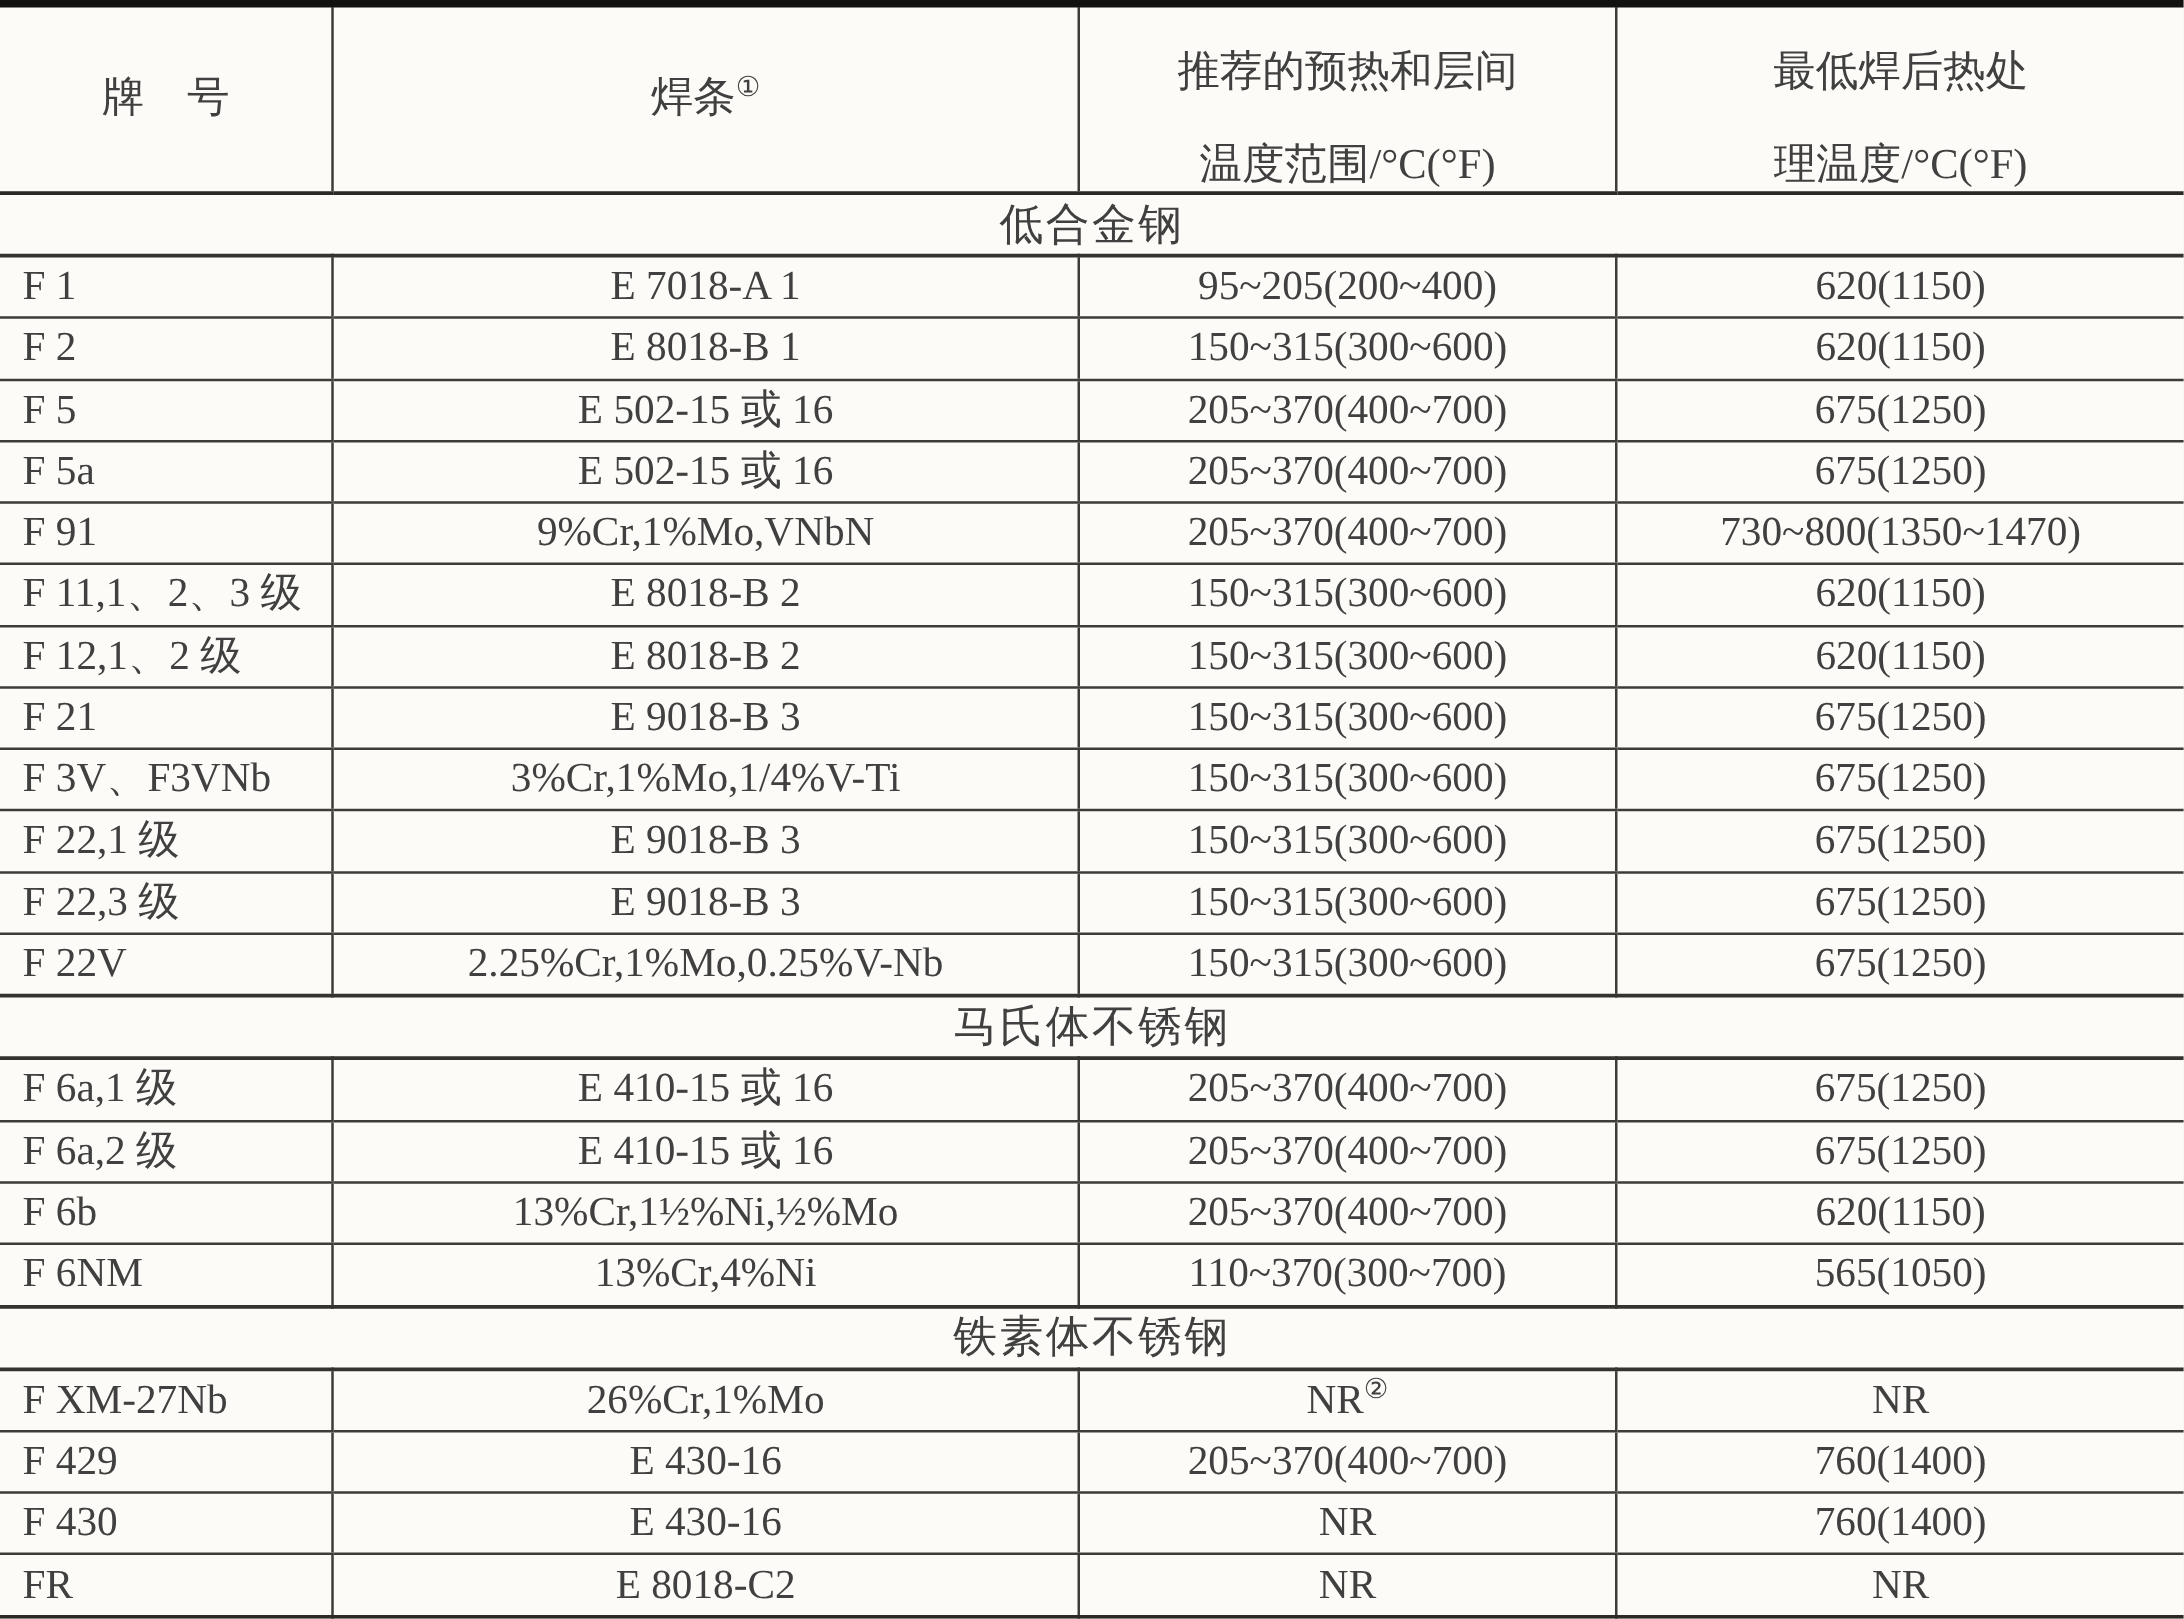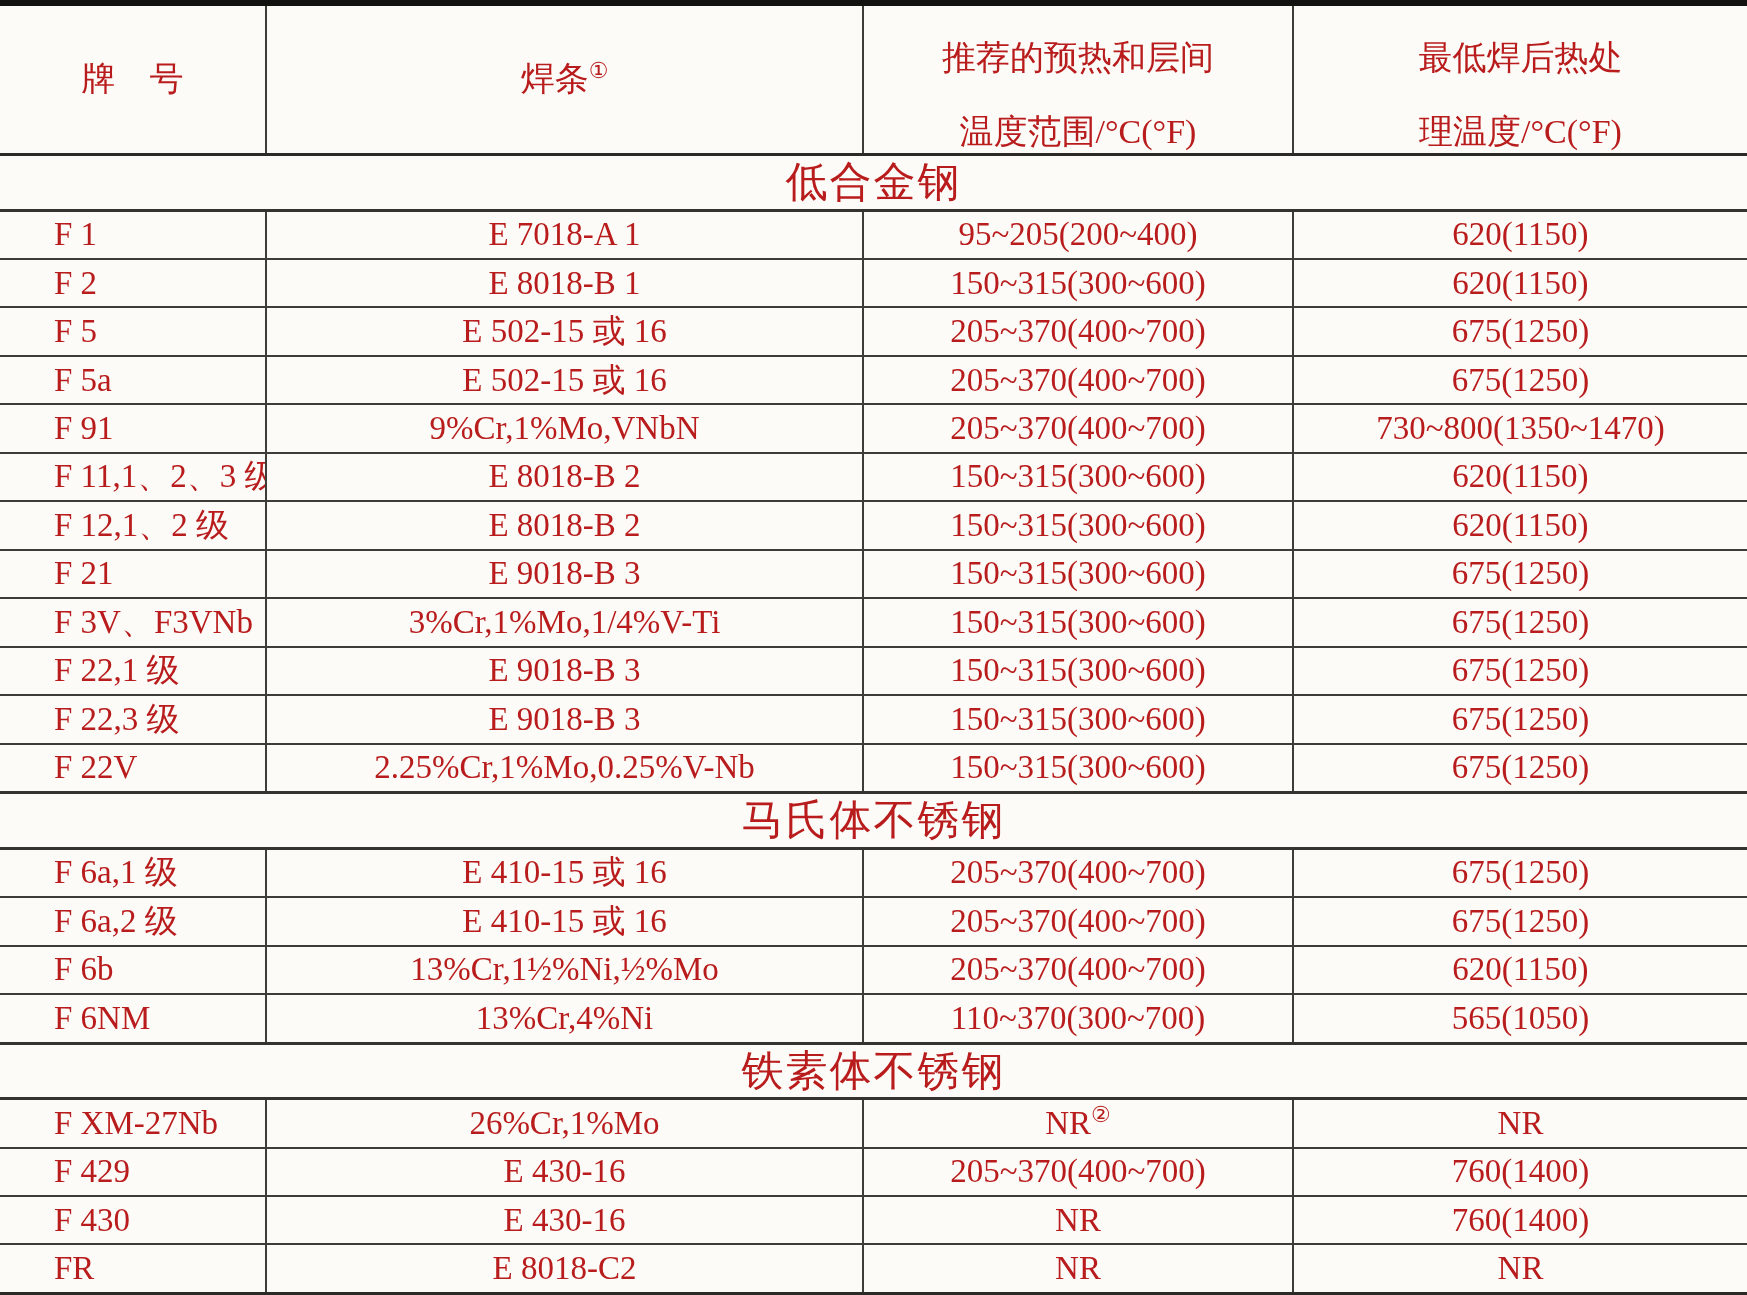--- a/index.html
+++ b/index.html
@@ -1,19 +1,19 @@
 <!DOCTYPE html>
 <html><head>
 <meta charset="utf-8">
 <style>
   html,body{margin:0;padding:0;background:#f2f1ec;}
   .page{
     width:1747px;height:1295px;margin:0 auto;background:#fcfbf7;
     font-family:"Liberation Serif","DejaVu Serif",serif;
-    color:#b91c1c;position:relative;box-sizing:border-box;
+    color:#404040;position:relative;box-sizing:border-box;
   }
   table.weld{
     width:100%;height:100%;border-collapse:collapse;table-layout:fixed;
     border-top:6px solid #121210;
     border-bottom:3px solid #2c2a26;
   }
   col.c1{width:266px;}
   col.c2{width:597px;}
   col.c3{width:430px;}
   col.c4{width:454px;}
@@ -21,27 +21,27 @@
     padding:0;vertical-align:middle;font-weight:normal;
     font-size:33px;line-height:1.25;white-space:nowrap;overflow:hidden;
   }
   
   tr.hdr th{border-bottom:3px solid #2c2a26;}
   tr.sec td{border-top:3px solid #35332d;border-bottom:3px solid #35332d;}
   tr.data td{border-bottom:2px solid #3e3c36;}
   
   tr.hdr th + th, tr.data td + td{border-left:2px solid #3e3c36;}
   
-  .al{text-align:left;padding-left:54px;}
+  .al{text-align:left;padding-left:18px;}
   .al2{text-align:center;}
   .ac{text-align:center;}
   tr.hdr{height:98px;}
   tr.hdr th{text-align:center;font-size:34px;}
   tr.sec{height:50px;}
-  tr.sec td{text-align:center;font-size:42px;letter-spacing:2px;}
+  tr.sec td{text-align:center;font-size:35px;letter-spacing:2px;}
   sup.note{font-size:22px;line-height:0;vertical-align:super;}
   .hline{display:block;margin-top:31px;}
 </style>
 </head>
 <body>
 
 <div class="page">
   <table class="weld">
     <colgroup>
         <col class="c1">

